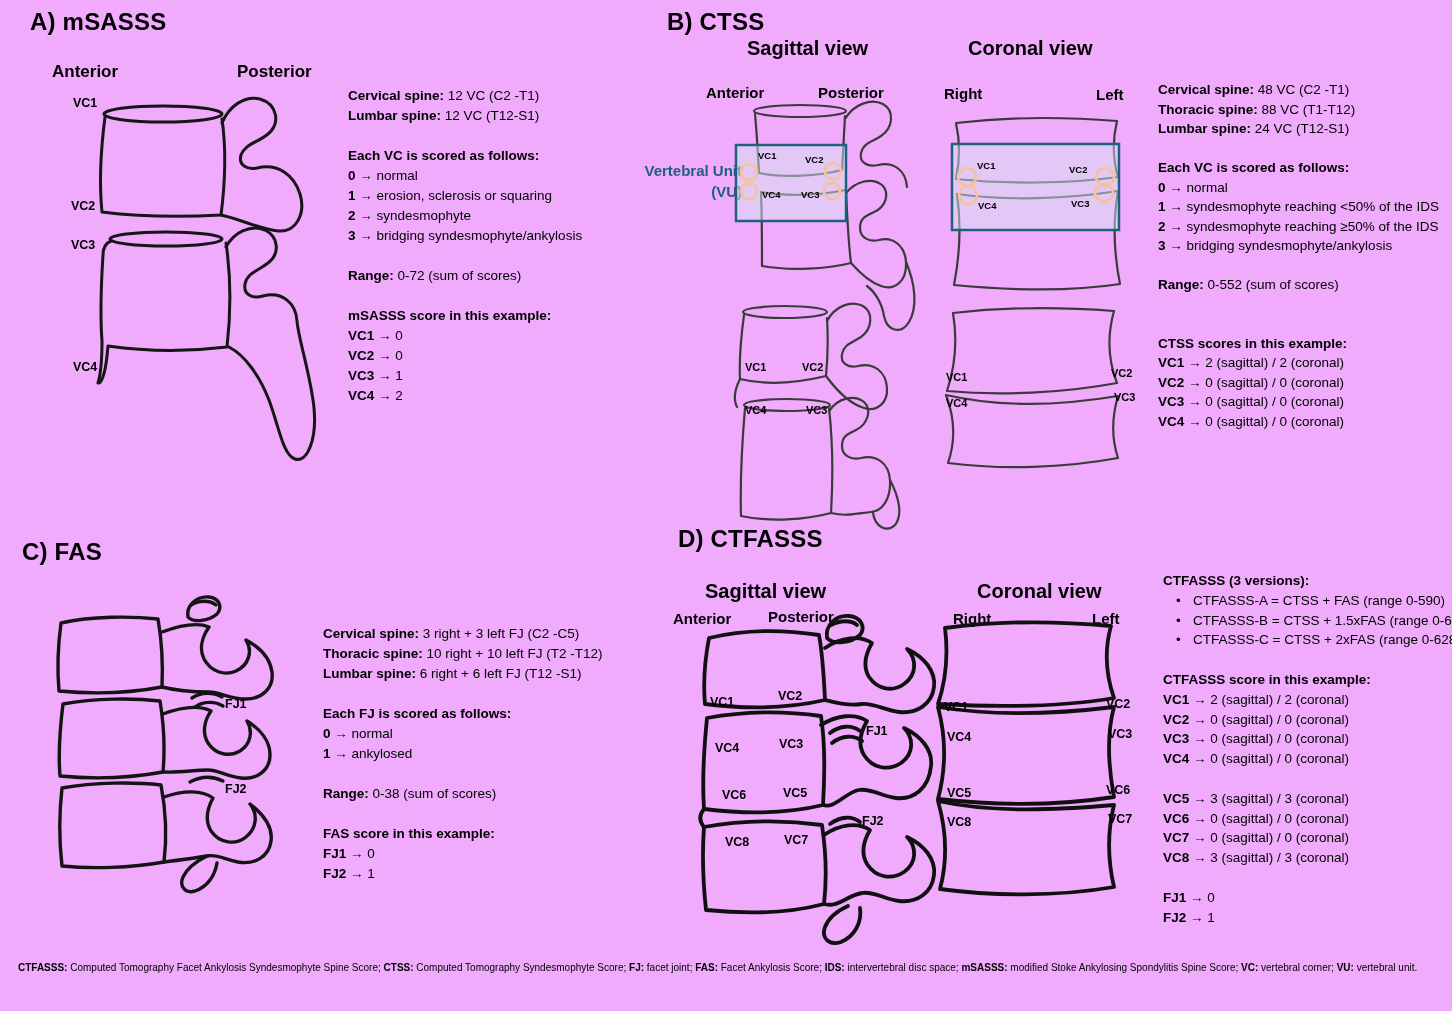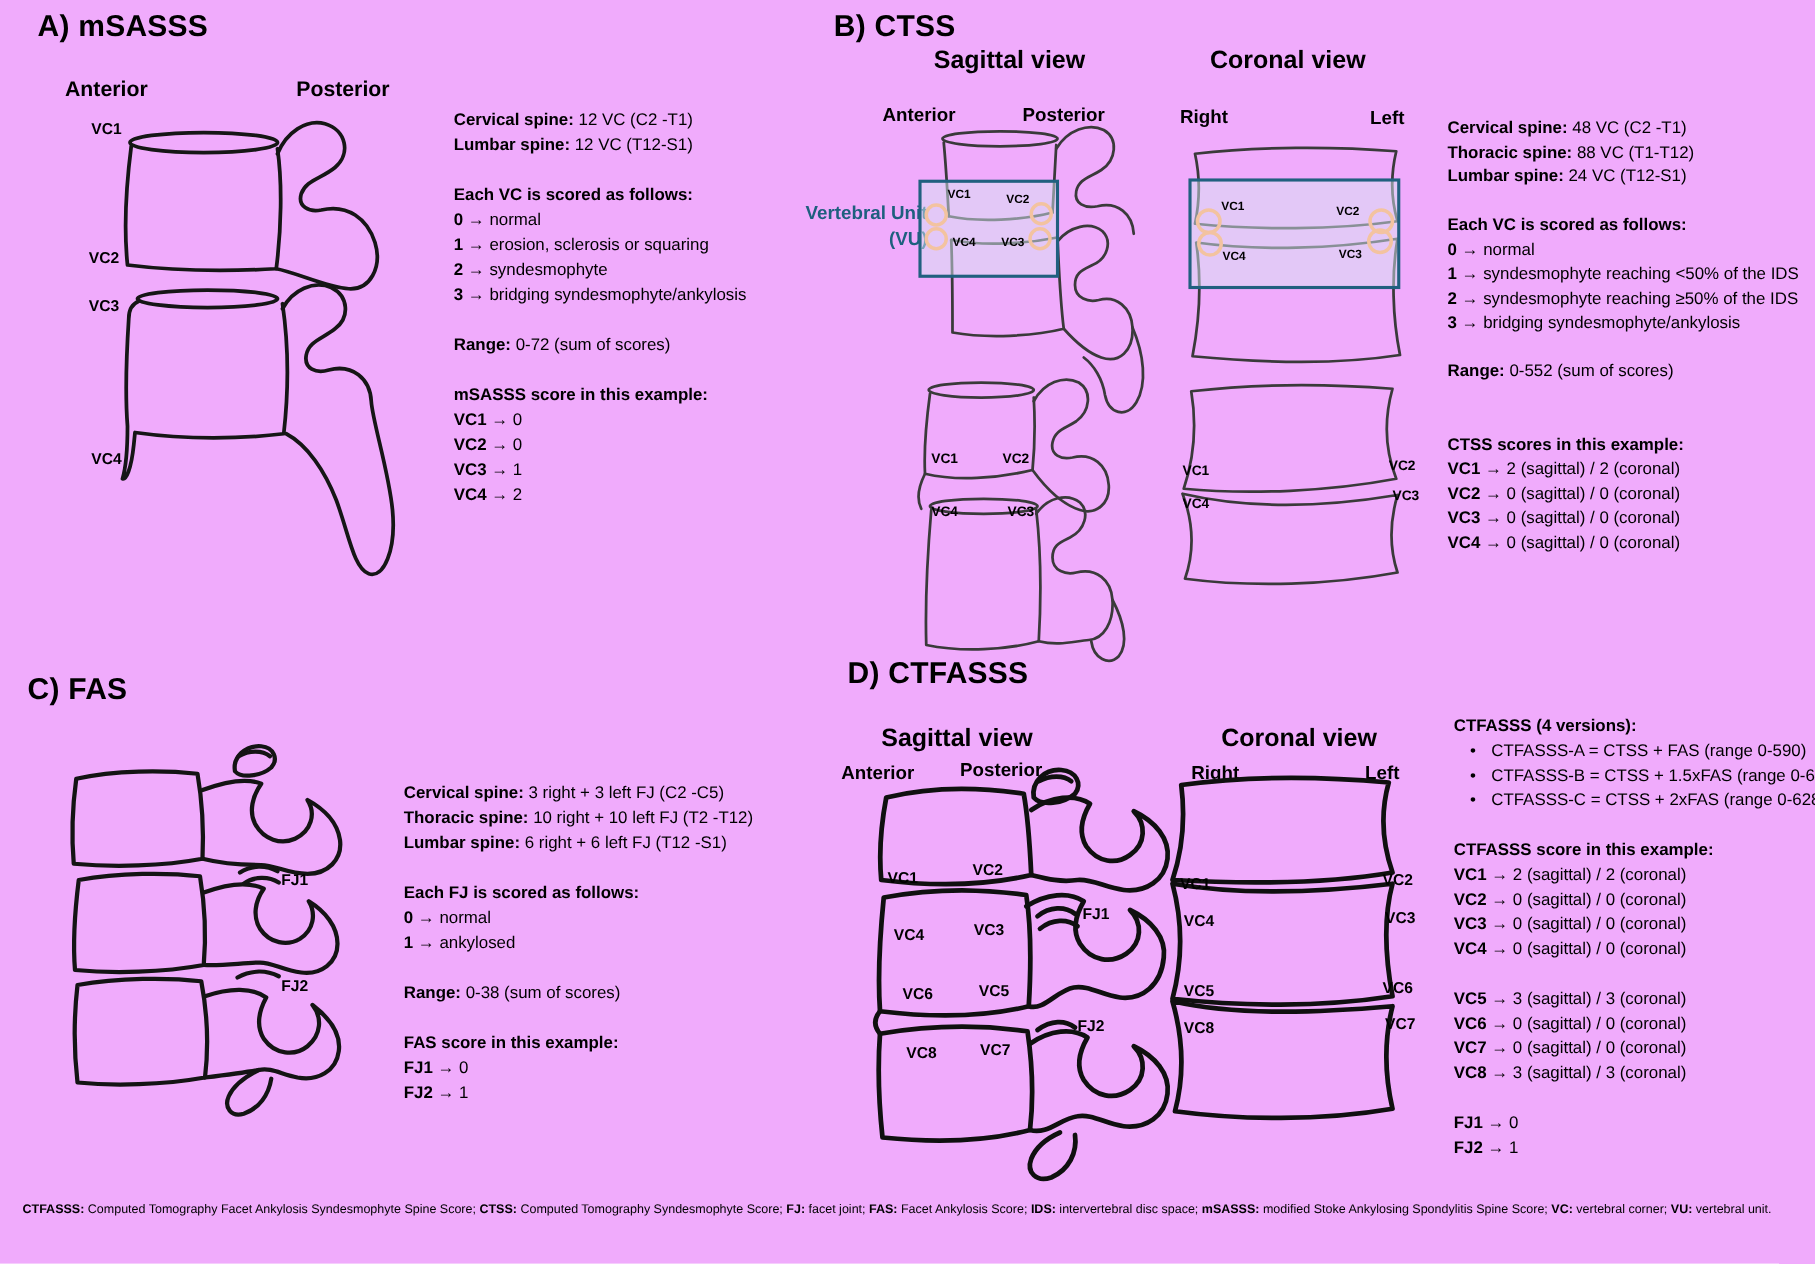--- a/index.html
+++ b/index.html
@@ -48,21 +48,21 @@
       <path d="M51,151 C46,153 43,158 43,165 C41,196 40,225 42,251 C42,269 41,283 38,293 C41,294 45,285 47,266 L48,256 C90,262 134,261 167,257 C171,222 171,187 166,153"></path>
       <path d="M166,157 C174,142 191,134 205,140 C219,147 220,164 208,173 C198,181 187,183 185,194 C183,205 193,209 203,206 C222,201 236,213 237,231 C238,247 251,287 254,318 C257,350 247,373 235,369 C223,365 219,337 209,310 C200,287 186,266 169,257"></path>
     </g>
   </svg>
 
   <div class="abs vlab" style="left:73px;top:96px">VC1</div>
   <div class="abs vlab" style="left:71px;top:199px">VC2</div>
   <div class="abs vlab" style="left:71px;top:238px">VC3</div>
   <div class="abs vlab" style="left:73px;top:360px">VC4</div>
 
-  <div class="abs tblock lh200" style="left:363px;top:86px">
+  <div class="abs tblock lh200" style="left:348px;top:86px">
       <div class="tline"><span class="b">Cervical spine:</span><span> 12 VC (C2 -T1)</span></div>
       <div class="tline"><span class="b">Lumbar spine:</span><span> 12 VC (T12-S1)</span></div>
       <div class="tline">&nbsp;</div>
       <div class="tline"><span class="b">Each VC is scored as follows:</span></div>
       <div class="tline"><span class="b">0 →</span><span> normal</span></div>
       <div class="tline"><span class="b">1 →</span><span> erosion, sclerosis or squaring</span></div>
       <div class="tline"><span class="b">2 →</span><span> syndesmophyte</span></div>
       <div class="tline"><span class="b">3 →</span><span> bridging syndesmophyte/ankylosis</span></div>
       <div class="tline">&nbsp;</div>
       <div class="tline"><span class="b">Range:</span><span> 0-72 (sum of scores)</span></div>
@@ -155,21 +155,21 @@
   <div class="abs vlab-md" style="left:745px;top:361px">VC1</div>
   <div class="abs vlab-md" style="left:802px;top:361px">VC2</div>
   <div class="abs vlab-md" style="left:745px;top:404px">VC4</div>
   <div class="abs vlab-md" style="left:806px;top:404px">VC3</div>
 
   <div class="abs vlab-md" style="left:946px;top:371px">VC1</div>
   <div class="abs vlab-md" style="left:1111px;top:367px">VC2</div>
   <div class="abs vlab-md" style="left:946px;top:397px">VC4</div>
   <div class="abs vlab-md" style="left:1114px;top:391px">VC3</div>
 
-  <div class="abs tblock lh195" style="left:1158px;top:92px">
+  <div class="abs tblock lh195" style="left:1158px;top:80px">
       <div class="tline"><span class="b">Cervical spine:</span><span> 48 VC (C2 -T1)</span></div>
       <div class="tline"><span class="b">Thoracic spine:</span><span> 88 VC (T1-T12)</span></div>
       <div class="tline"><span class="b">Lumbar spine:</span><span> 24 VC (T12-S1)</span></div>
       <div class="tline">&nbsp;</div>
       <div class="tline"><span class="b">Each VC is scored as follows:</span></div>
       <div class="tline"><span class="b">0 →</span><span> normal</span></div>
       <div class="tline"><span class="b">1 →</span><span> syndesmophyte reaching &lt;50% of the IDS</span></div>
       <div class="tline"><span class="b">2 →</span><span> syndesmophyte reaching ≥50% of the IDS</span></div>
       <div class="tline"><span class="b">3 →</span><span> bridging syndesmophyte/ankylosis</span></div>
       <div class="tline">&nbsp;</div>
@@ -269,21 +269,21 @@
   <div class="abs vlab" style="left:944px;top:700px">VC1</div>
   <div class="abs vlab" style="left:1106px;top:697px">VC2</div>
   <div class="abs vlab" style="left:947px;top:730px">VC4</div>
   <div class="abs vlab" style="left:1108px;top:727px">VC3</div>
   <div class="abs vlab" style="left:947px;top:786px">VC5</div>
   <div class="abs vlab" style="left:1106px;top:783px">VC6</div>
   <div class="abs vlab" style="left:947px;top:815px">VC8</div>
   <div class="abs vlab" style="left:1108px;top:812px">VC7</div>
 
   <div class="abs tblock lh198" style="left:1163px;top:571px">
-      <div class="tline"><span class="b">CTFASSS (4 versions):</span></div>
+      <div class="tline"><span class="b">CTFASSS (3 versions):</span></div>
       <div class="tline indent"><span class="bul">•</span><span>CTFASSS-A = CTSS + FAS (range 0-590)</span></div>
       <div class="tline indent"><span class="bul">•</span><span>CTFASSS-B = CTSS + 1.5xFAS (range 0-609)</span></div>
       <div class="tline indent"><span class="bul">•</span><span>CTFASSS-C = CTSS + 2xFAS (range 0-628)</span></div>
       <div class="tline">&nbsp;</div>
       <div class="tline"><span class="b">CTFASSS score in this example:</span></div>
       <div class="tline"><span class="b">VC1 →</span><span> 2 (sagittal) / 2 (coronal)</span></div>
       <div class="tline"><span class="b">VC2 →</span><span> 0 (sagittal) / 0 (coronal)</span></div>
       <div class="tline"><span class="b">VC3 →</span><span> 0 (sagittal) / 0 (coronal)</span></div>
       <div class="tline"><span class="b">VC4 →</span><span> 0 (sagittal) / 0 (coronal)</span></div>
       <div class="tline">&nbsp;</div>

